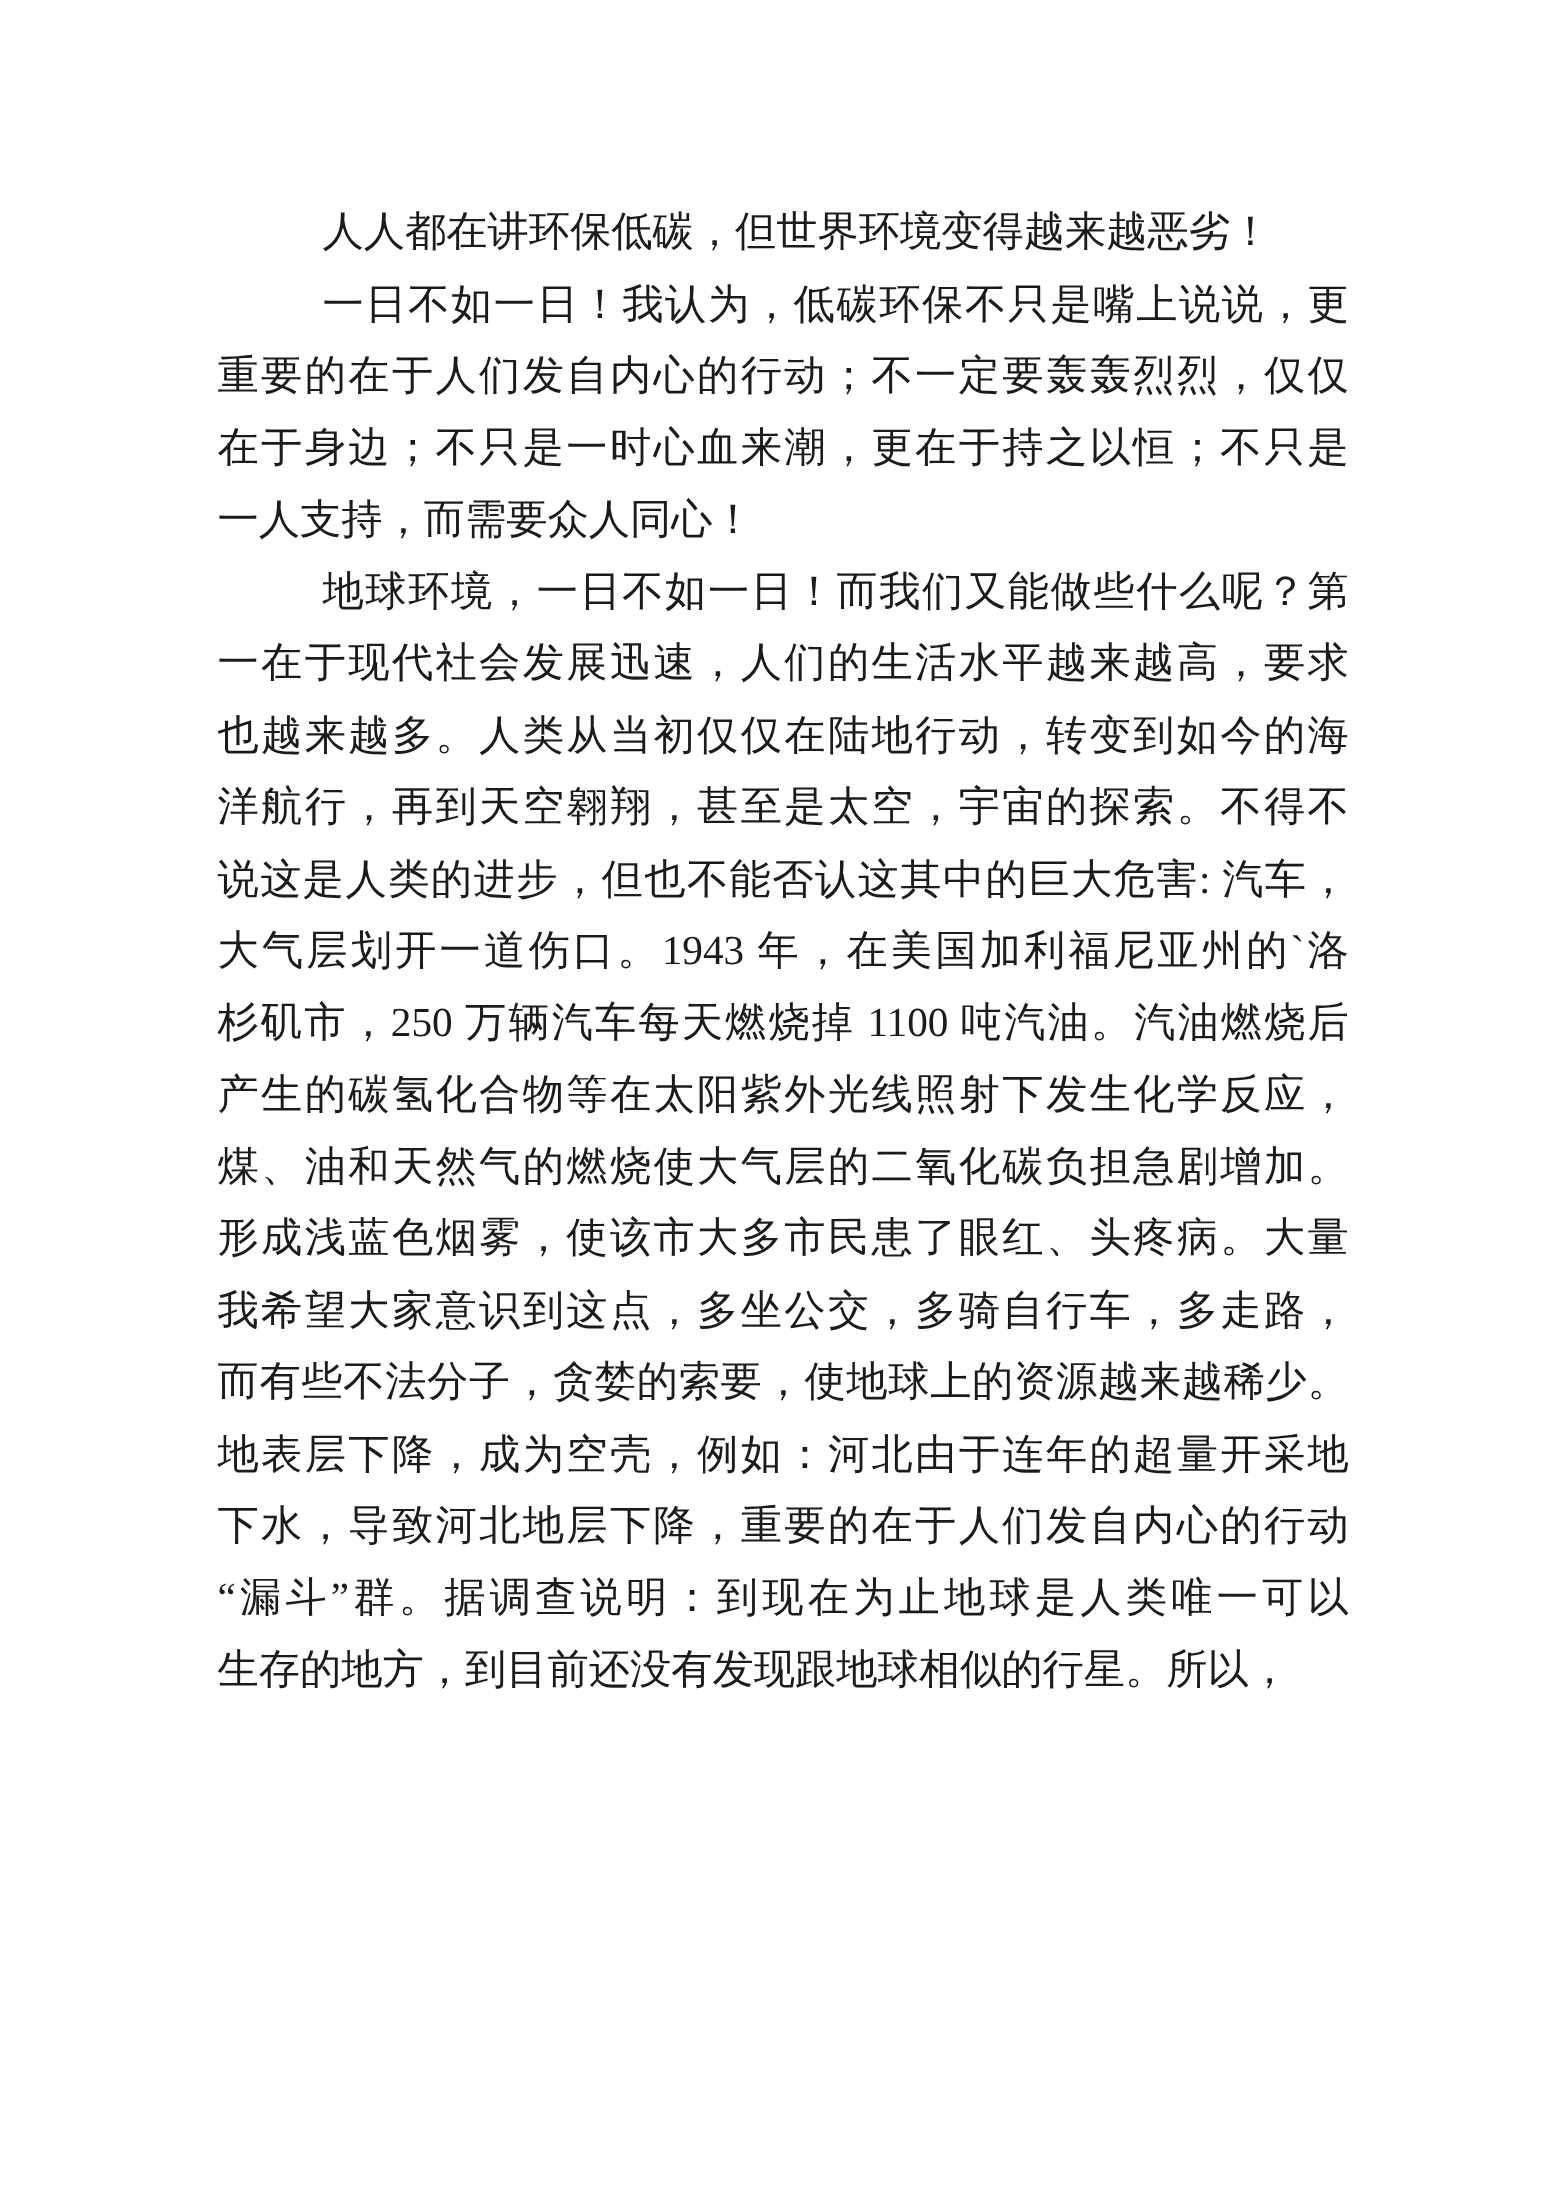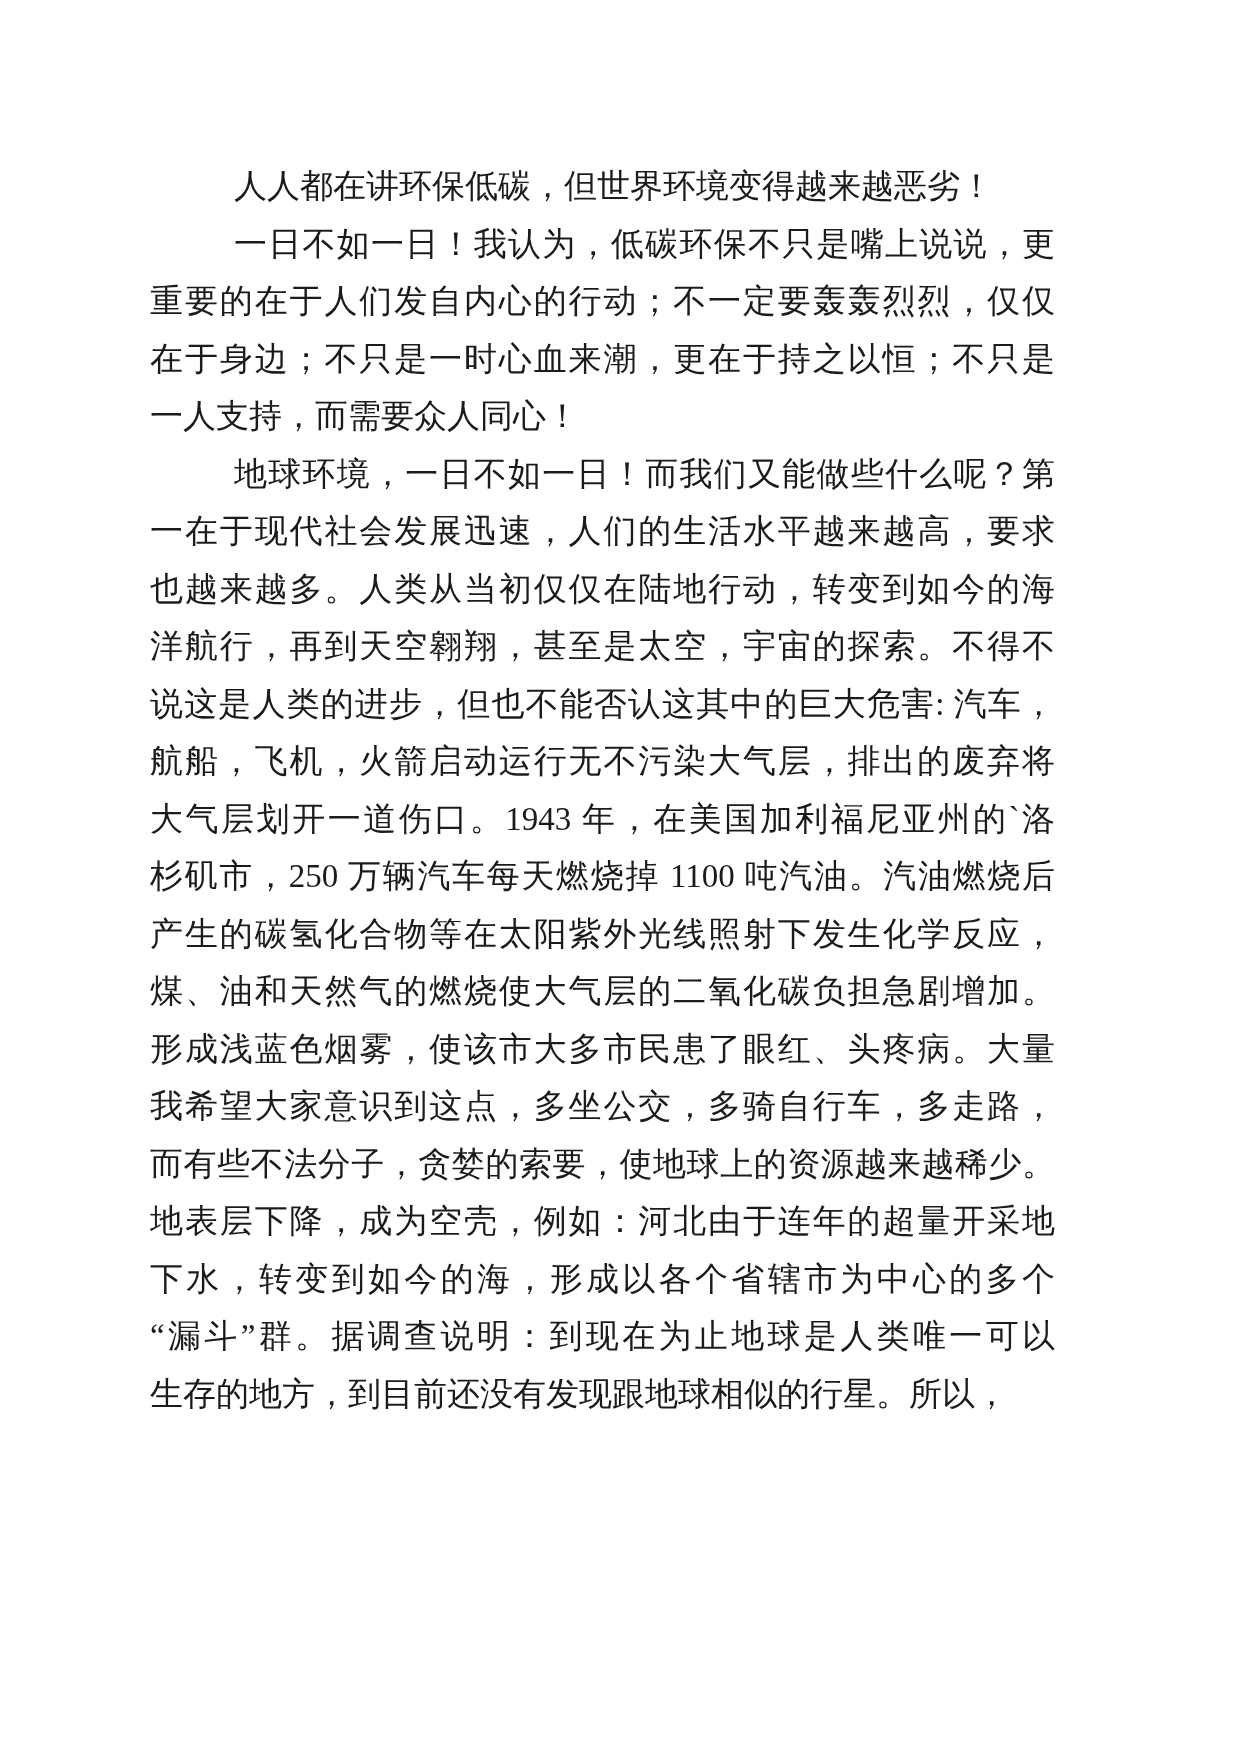--- a/index.html
+++ b/index.html
@@ -15,21 +15,21 @@
   }
   .page {
     position: absolute;
     left: 0; top: 0;
     width: 1241px;
     height: 1754px;
     background: #ffffff;
   }
   .doc {
     position: absolute;
-    left: 150px;
+    left: 174px;
     top: 158px;
     width: 905px;
     font-family: "Liberation Serif", "DejaVu Serif", serif;
     font-size: 33px;
     font-weight: 400;
     color: #1b1b1b;
   }
   .line {
     height: 57.5px;
     line-height: 57.5px;
@@ -56,27 +56,26 @@
     <div class="line indent">一日不如一日！我认为，低碳环保不只是嘴上说说，更</div>
     <div class="line">重要的在于人们发自内心的行动；不一定要轰轰烈烈，仅仅</div>
     <div class="line">在于身边；不只是一时心血来潮，更在于持之以恒；不只是</div>
     <div class="line end">一人支持，而需要众人同心！</div>
 
     <div class="line indent">地球环境，一日不如一日！而我们又能做些什么呢？第</div>
     <div class="line">一在于现代社会发展迅速，人们的生活水平越来越高，要求</div>
     <div class="line">也越来越多。人类从当初仅仅在陆地行动，转变到如今的海</div>
     <div class="line">洋航行，再到天空翱翔，甚至是太空，宇宙的探索。不得不</div>
     <div class="line">说这是人类的进步，但也不能否认这其中的巨大危害: 汽车，</div>
-    <div class="line">航船，飞机，火箭启动运行无不污染大气层，排出的废弃将</div>
     <div class="line">大气层划开一道伤口。1943 年，在美国加利福尼亚州的`洛</div>
     <div class="line">杉矶市，250 万辆汽车每天燃烧掉 1100 吨汽油。汽油燃烧后</div>
     <div class="line">产生的碳氢化合物等在太阳紫外光线照射下发生化学反应，</div>
     <div class="line">煤、油和天然气的燃烧使大气层的二氧化碳负担急剧增加。</div>
     <div class="line">形成浅蓝色烟雾，使该市大多市民患了眼红、头疼病。大量</div>
     <div class="line">我希望大家意识到这点，多坐公交，多骑自行车，多走路，</div>
     <div class="line">而有些不法分子，贪婪的索要，使地球上的资源越来越稀少。</div>
     <div class="line">地表层下降，成为空壳，例如：河北由于连年的超量开采地</div>
-    <div class="line">下水，转变到如今的海，形成以各个省辖市为中心的多个</div>
+    <div class="line">下水，导致河北地层下降，重要的在于人们发自内心的行动</div>
     <div class="line">“漏斗”群。据调查说明：到现在为止地球是人类唯一可以</div>
     <div class="line end">生存的地方，到目前还没有发现跟地球相似的行星。所以，</div>
 
   </div>
 </div>
 
 </body></html>

